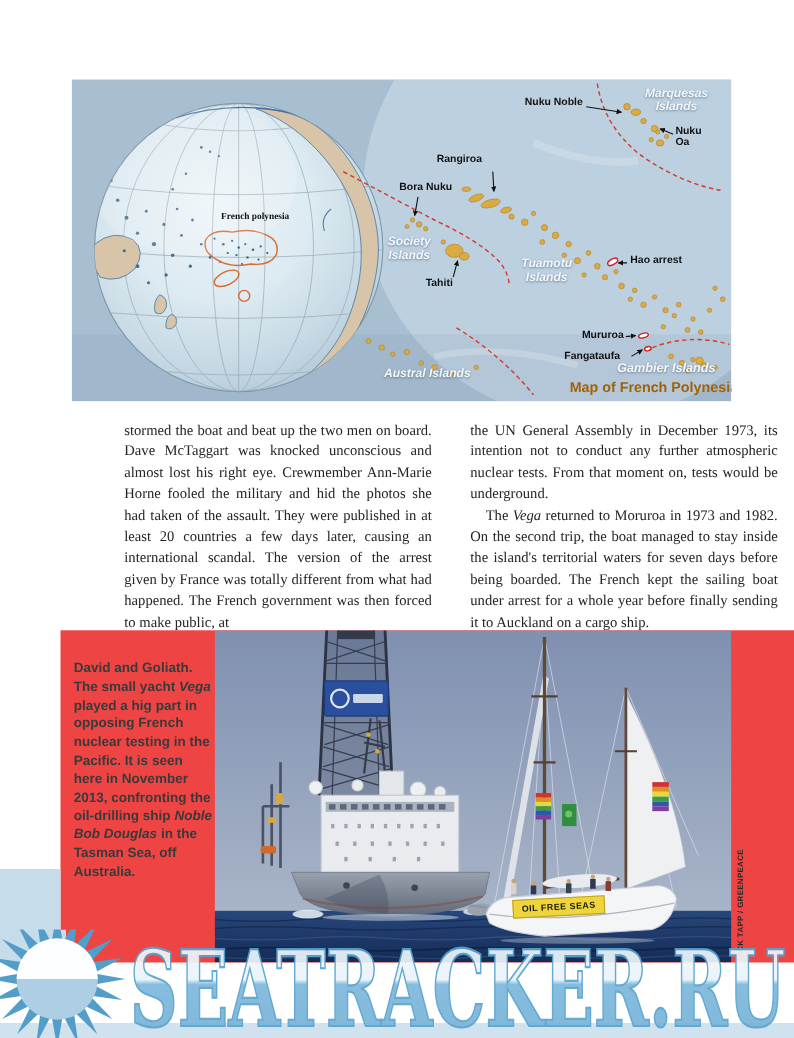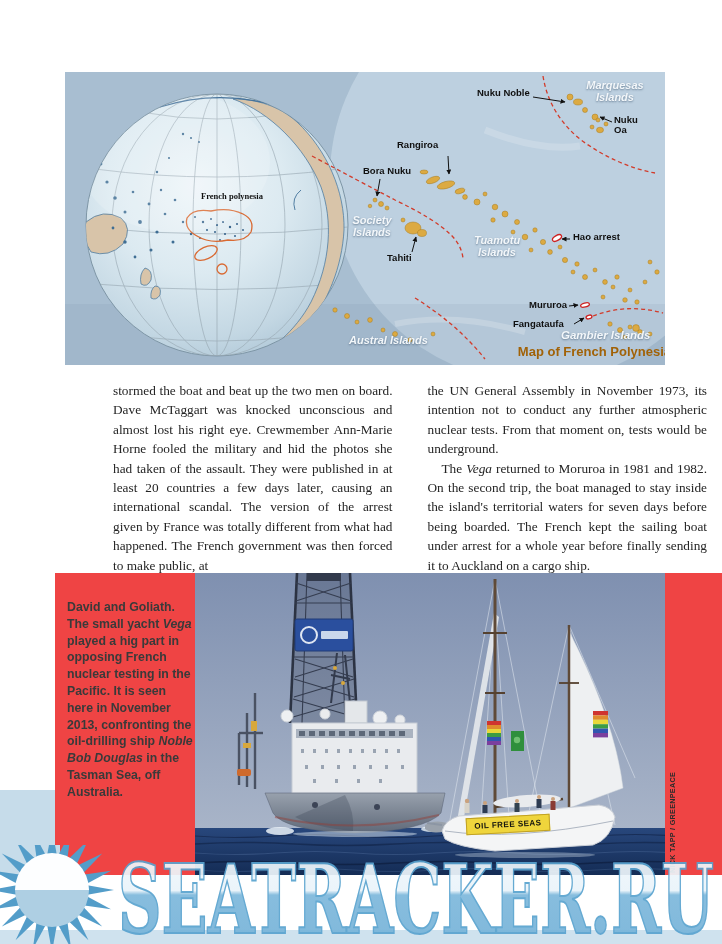--- a/index.html
+++ b/index.html
@@ -278,22 +278,22 @@
     <div class="wlbl" style="left:284px;top:263px">Austral Islands</div>
     <div class="map-caption">Map of French Polynesia</div>
     <div class="globe-lbl">French polynesia</div>
   </div>
 
   <div class="cols">
     <div class="col">
       <p>stormed the boat and beat up the two men on board. Dave McTaggart was knocked unconscious and almost lost his right eye. Crewmember Ann-Marie Horne fooled the military and hid the photos she had taken of the assault. They were published in at least 20 countries a few days later, causing an international scandal. The version of the arrest given by France was totally different from what had happened. The French government was then forced to make public, at</p>
     </div>
     <div class="col">
-      <p>the UN General Assembly in November 1973, its intention not to conduct any further atmospheric nuclear tests. From that moment on, tests would be underground.</p>
-      <p class="indent"><span>The </span><i>Vega</i><span> returned to Moruroa in 1981 and 1982. On the second trip, the boat managed to stay inside the island's territorial waters for seven days before being boarded. The French kept the sailing boat under arrest for a whole year before finally sending it to Auckland on a cargo ship.</span></p>
+      <p>the UN General Assembly in December 1973, its intention not to conduct any further atmospheric nuclear tests. From that moment on, tests would be underground.</p>
+      <p class="indent"><span>The </span><i>Vega</i><span> returned to Moruroa in 1973 and 1982. On the second trip, the boat managed to stay inside the island's territorial waters for seven days before being boarded. The French kept the sailing boat under arrest for a whole year before finally sending it to Auckland on a cargo ship.</span></p>
     </div>
   </div>
 
   <div class="photo-block">
     <div class="photo-caption"><span>David and Goliath. The small yacht </span><i>Vega</i><span> played a hig part in opposing French nuclear testing in the Pacific. It is seen here in November 2013, confronting the oil-drilling ship </span><i>Noble Bob Douglas</i><span> in the Tasman Sea, off Australia.</span></div>
 
     <div class="photo">
       <svg width="470" height="302" viewBox="0 0 470 302">
         <defs>
           <linearGradient id="sky" x1="0" y1="0" x2="0" y2="1">

